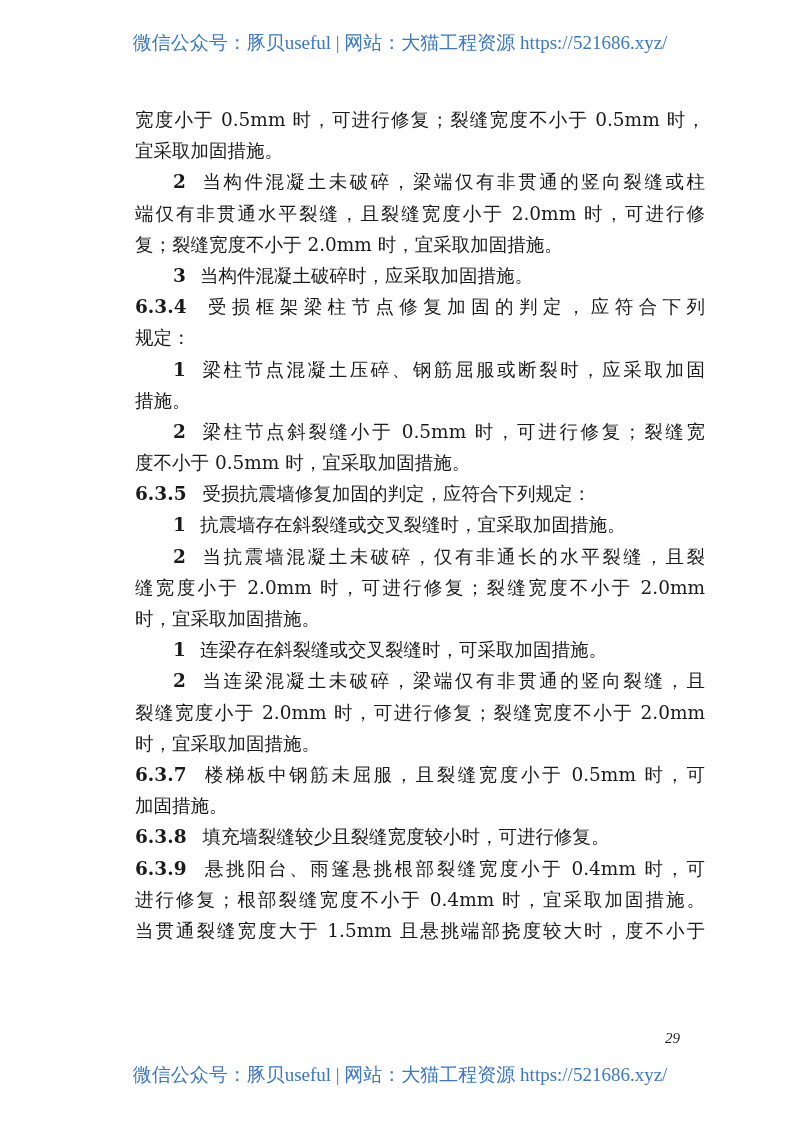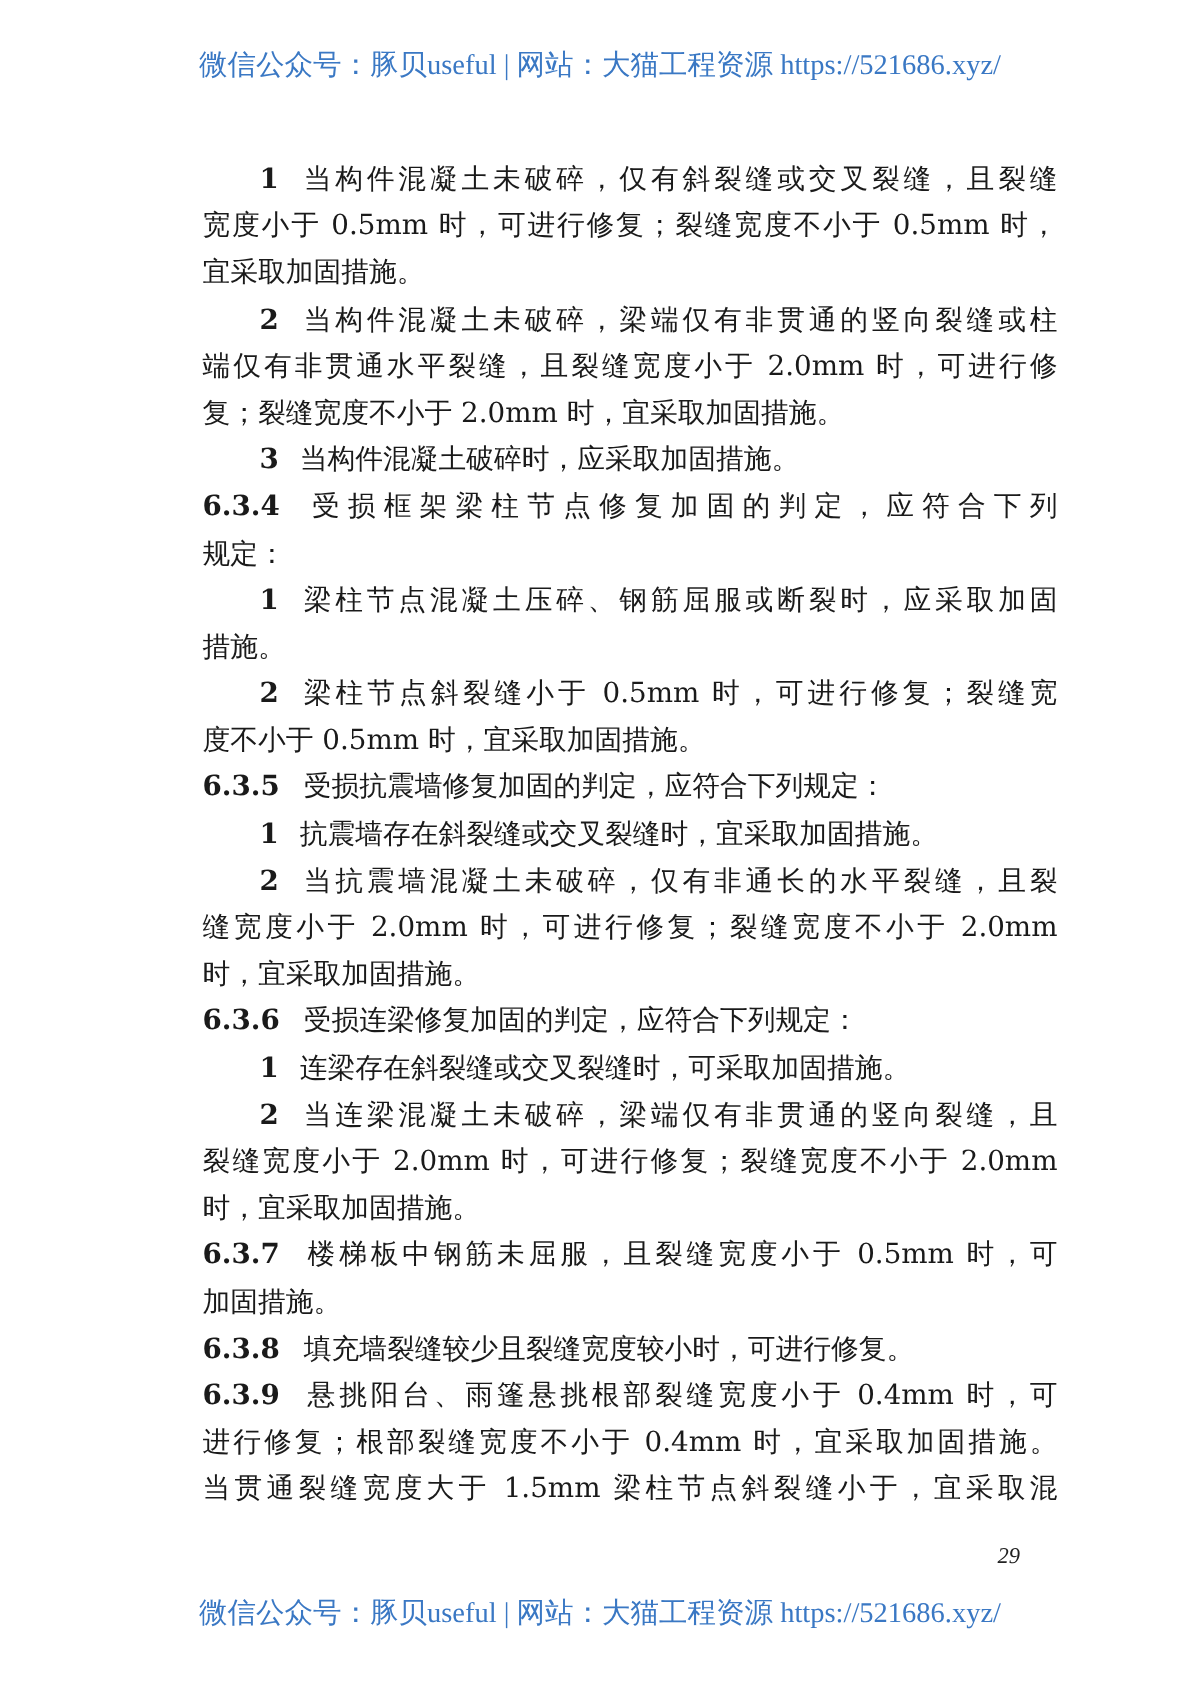--- a/index.html
+++ b/index.html
@@ -18,46 +18,44 @@
   .justify { text-align: justify; text-align-last: justify; }
   .pagenum { position: absolute; left: 665px; top: 1030px; font-style: italic;
              font-size: 15px; color: #222; font-family: "Liberation Serif", serif; }
 </style>
 </head>
 <body>
 
 <div class="watermark top">微信公众号：豚贝useful | 网站：大猫工程资源 https://521686.xyz/</div>
 
 <div class="page" id="page">
-    <div class="line indent justify"><span class="num">1</span><span>当构件混凝土未破碎，仅有斜裂缝或交叉裂缝，且裂缝</span></div>
     <div class="line justify"><span>宽度小于 0.5mm 时，可进行修复；裂缝宽度不小于 0.5mm 时，</span></div>
     <div class="line"><span>宜采取加固措施。</span></div>
     <div class="line indent justify"><span class="num">2</span><span>当构件混凝土未破碎，梁端仅有非贯通的竖向裂缝或柱</span></div>
     <div class="line justify"><span>端仅有非贯通水平裂缝，且裂缝宽度小于 2.0mm 时，可进行修</span></div>
     <div class="line"><span>复；裂缝宽度不小于 2.0mm 时，宜采取加固措施。</span></div>
     <div class="line indent"><span class="num">3</span><span>当构件混凝土破碎时，应采取加固措施。</span></div>
     <div class="line justify"><span class="sec">6.3.4</span><span>受损框架梁柱节点修复加固的判定，应符合下列</span></div>
     <div class="line"><span>规定：</span></div>
     <div class="line indent justify"><span class="num">1</span><span>梁柱节点混凝土压碎、钢筋屈服或断裂时，应采取加固</span></div>
     <div class="line"><span>措施。</span></div>
     <div class="line indent justify"><span class="num">2</span><span>梁柱节点斜裂缝小于 0.5mm 时，可进行修复；裂缝宽</span></div>
     <div class="line"><span>度不小于 0.5mm 时，宜采取加固措施。</span></div>
     <div class="line"><span class="sec">6.3.5</span><span>受损抗震墙修复加固的判定，应符合下列规定：</span></div>
     <div class="line indent"><span class="num">1</span><span>抗震墙存在斜裂缝或交叉裂缝时，宜采取加固措施。</span></div>
     <div class="line indent justify"><span class="num">2</span><span>当抗震墙混凝土未破碎，仅有非通长的水平裂缝，且裂</span></div>
     <div class="line justify"><span>缝宽度小于 2.0mm 时，可进行修复；裂缝宽度不小于 2.0mm</span></div>
     <div class="line"><span>时，宜采取加固措施。</span></div>
-    <div class="line"><span class="sec">6.3.6</span><span>受损连梁修复加固的判定，应符合下列规定：</span></div>
     <div class="line indent"><span class="num">1</span><span>连梁存在斜裂缝或交叉裂缝时，可采取加固措施。</span></div>
     <div class="line indent justify"><span class="num">2</span><span>当连梁混凝土未破碎，梁端仅有非贯通的竖向裂缝，且</span></div>
     <div class="line justify"><span>裂缝宽度小于 2.0mm 时，可进行修复；裂缝宽度不小于 2.0mm</span></div>
     <div class="line"><span>时，宜采取加固措施。</span></div>
     <div class="line justify"><span class="sec">6.3.7</span><span>楼梯板中钢筋未屈服，且裂缝宽度小于 0.5mm 时，可</span></div>
     <div class="line"><span>加固措施。</span></div>
     <div class="line"><span class="sec">6.3.8</span><span>填充墙裂缝较少且裂缝宽度较小时，可进行修复。</span></div>
     <div class="line justify"><span class="sec">6.3.9</span><span>悬挑阳台、雨篷悬挑根部裂缝宽度小于 0.4mm 时，可</span></div>
     <div class="line justify"><span>进行修复；根部裂缝宽度不小于 0.4mm 时，宜采取加固措施。</span></div>
-    <div class="line justify"><span>当贯通裂缝宽度大于 1.5mm 梁柱节点斜裂缝小于，宜采取混</span></div>
+    <div class="line justify"><span>当贯通裂缝宽度大于 1.5mm 且悬挑端部挠度较大时，度不小于</span></div>
   </div>
 
 <div class="pagenum">29</div>
 
 <div class="watermark bottom">微信公众号：豚贝useful | 网站：大猫工程资源 https://521686.xyz/</div>
 
 </body></html>

